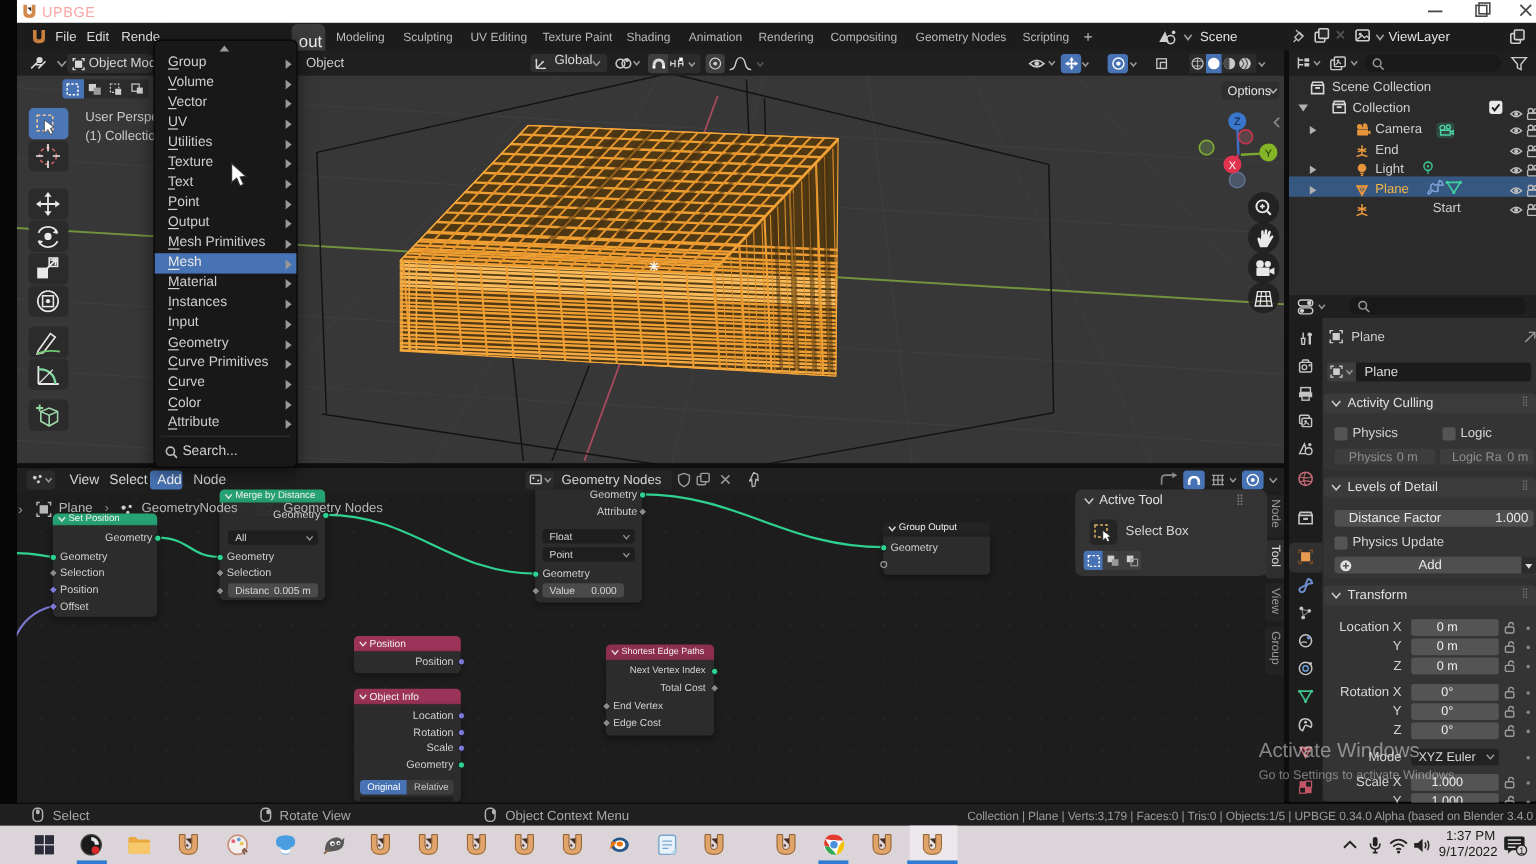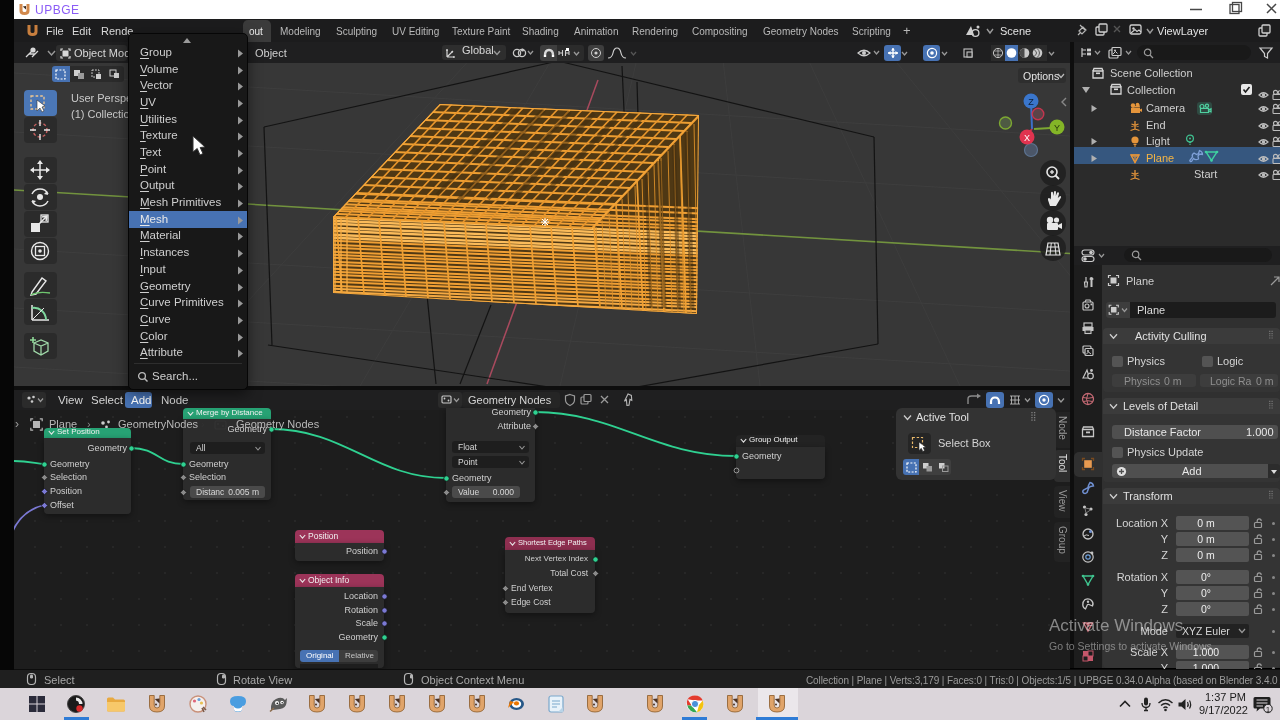--- a/index.html
+++ b/index.html
@@ -8,37 +8,37 @@
 .t{position:absolute;white-space:nowrap;}
 svg{position:absolute;overflow:visible;display:block;}
 </style></head>
 <body>
 <div class="a" style="left:0px;top:0px;width:14px;height:670px;background:#060606;z-index:50;"></div>
 <div class="a" style="left:14px;top:0px;width:1266px;height:19px;background:#ffffff;z-index:40;"></div>
 <svg class="a" style="left:18px;top:3px;z-index:41;" width="13" height="13" viewBox="0 0 13 13">
     <path d="M1.5 1 L1.5 8 Q1.5 12 6.5 12 Q11.5 12 11.5 8 L11.5 1 L8.5 1 L8.5 7.5 Q8.5 9 6.5 9 Q4.5 9 4.5 7.5 L4.5 1 Z" fill="#d2894c"></path>
     <path d="M4.8 3.5 L8 6.5 L8 3 Z" fill="#3a2a20"></path>
   </svg>
-<div class="t" style="left:35px;top:3px;font-size:12px;color:#8b5cf6;z-index:41;letter-spacing:0.5px;">UPBGE</div>
+<div class="t" style="left:35px;top:3px;font-size:12px;color:#fca5a5;z-index:41;letter-spacing:0.5px;">UPBGE</div>
 <svg class="a" style="left:1186px;top:0;z-index:41;" width="94" height="19" viewBox="0 0 94 19">
     <path d="M4 9.5 L16 9.5" stroke="#474747" stroke-width="1.5"></path>
     <rect x="44" y="4.5" width="9" height="9" fill="none" stroke="#474747" stroke-width="1.3"></rect>
     <rect x="46.5" y="2.5" width="9" height="9" fill="none" stroke="#474747" stroke-width="1.3"></rect>
     <path d="M81 4 L90 13 M90 4 L81 13" stroke="#474747" stroke-width="1.5"></path>
   </svg>
 <div class="a" style="left:14px;top:19px;width:1266px;height:23px;background:#1c1c1d;z-index:30;"></div>
 <svg class="a" style="left:26px;top:24px;z-index:31;" width="13" height="13" viewBox="0 0 13 13">
     <path d="M1.5 1 L1.5 8 Q1.5 12 6.5 12 Q11.5 12 11.5 8 L11.5 1 L8.5 1 L8.5 7.5 Q8.5 9 6.5 9 Q4.5 9 4.5 7.5 L4.5 1 Z" fill="#c87f3e"></path>
     <path d="M4.8 3.5 L8 6.5 L8 3 Z" fill="#1c1c1d"></path>
   </svg>
 <div class="t" style="left:46px;top:25px;font-size:11px;color:#dadada;z-index:31;">File</div>
 <div class="t" style="left:72px;top:25px;font-size:11px;color:#dadada;z-index:31;">Edit</div>
 <div class="t" style="left:101px;top:25px;font-size:11px;color:#dadada;z-index:31;">Rende</div>
 <div class="a" style="left:243px;top:20px;width:28px;height:22px;background:#3b3b3b;border-radius:5px 5px 0 0;z-index:31;"></div>
-<div class="t" style="left:249px;top:26px;font-size:10px;color:#ececec;z-index:32;">out</div>
+<div class="t" style="left:249px;top:26px;font-size:14px;color:#ececec;z-index:32;">out</div>
 <div class="t" style="left:280px;top:26px;font-size:10px;color:#b9b9b9;z-index:31;">Modeling</div>
 <div class="t" style="left:336px;top:26px;font-size:10px;color:#b9b9b9;z-index:31;">Sculpting</div>
 <div class="t" style="left:392px;top:26px;font-size:10px;color:#b9b9b9;z-index:31;">UV Editing</div>
 <div class="t" style="left:452px;top:26px;font-size:10px;color:#b9b9b9;z-index:31;">Texture Paint</div>
 <div class="t" style="left:522px;top:26px;font-size:10px;color:#b9b9b9;z-index:31;">Shading</div>
 <div class="t" style="left:574px;top:26px;font-size:10px;color:#b9b9b9;z-index:31;">Animation</div>
 <div class="t" style="left:632px;top:26px;font-size:10px;color:#b9b9b9;z-index:31;">Rendering</div>
 <div class="t" style="left:692px;top:26px;font-size:10px;color:#b9b9b9;z-index:31;">Compositing</div>
 <div class="t" style="left:763px;top:26px;font-size:10px;color:#b9b9b9;z-index:31;">Geometry Nodes</div>
 <div class="t" style="left:852px;top:26px;font-size:10px;color:#b9b9b9;z-index:31;">Scripting</div>
@@ -765,21 +765,21 @@
     <rect x="3" y="3" width="5.5" height="5.5" fill="#ccc"></rect>
     <path d="M1.2 3.5 V1.2 H3.5 M8 1.2 H10.3 V3.5 M10.3 8 V10.3 H8 M3.5 10.3 H1.2 V8" stroke="#ccc" fill="none" stroke-width="1.1"></path>
     <path d="M14 4.5 l2.5 3 l2.5 -3" fill="none" stroke="#999" stroke-width="1.2"></path>
   </svg>
 <div class="t" style="left:1137px;top:304px;font-size:11px;color:#dcdcdc;z-index:13;">Plane</div>
 <div class="a" style="left:1103px;top:328px;width:177px;height:64px;background:#343434;border-radius:4px;z-index:11;"></div>
 <div class="a" style="left:1103px;top:328px;width:177px;height:16px;background:#3b3b3b;border-radius:4px 4px 0 0;z-index:11;"></div>
 <svg class="a" style="left:1109px;top:333px;z-index:12;" width="9" height="7" viewBox="0 0 9 7">
     <path d="M1 1.2 l3.5 4 L8 1.2" fill="none" stroke="#ccc" stroke-width="1.3"></path>
   </svg>
-<div class="t" style="left:1123px;top:330px;font-size:11px;color:#e0e0e0;z-index:12;margin-left:12px;">Activity Culling</div>
+<div class="t" style="left:1123px;top:330px;font-size:11px;color:#e0e0e0;z-index:12;">Activity Culling</div>
 <div class="t" style="left:1268px;top:330px;font-size:8px;color:#777;z-index:12;letter-spacing:-1px;">⣿</div>
 <div class="a" style="left:1112px;top:356px;width:11px;height:11px;background:#545454;border-radius:2px;z-index:12;"></div>
 <div class="t" style="left:1127px;top:355px;font-size:11px;color:#d5d5d5;z-index:12;">Physics</div>
 <div class="a" style="left:1202px;top:356px;width:11px;height:11px;background:#545454;border-radius:2px;z-index:12;"></div>
 <div class="t" style="left:1217px;top:355px;font-size:11px;color:#d5d5d5;z-index:12;">Logic</div>
 <div class="a" style="left:1112px;top:374px;width:84px;height:13px;background:#3d3d3d;border-radius:3px;z-index:12;"></div>
 <div class="t" style="left:1124px;top:375px;font-size:10.5px;color:#8f8f8f;z-index:13;">Physics</div>
 <div class="t" style="left:1164px;top:375px;font-size:10.5px;color:#8f8f8f;z-index:13;">0 m</div>
 <div class="a" style="left:1200px;top:374px;width:78px;height:13px;background:#3d3d3d;border-radius:3px;z-index:12;"></div>
 <div class="t" style="left:1210px;top:375px;font-size:10.5px;color:#8f8f8f;z-index:13;">Logic Ra</div>

